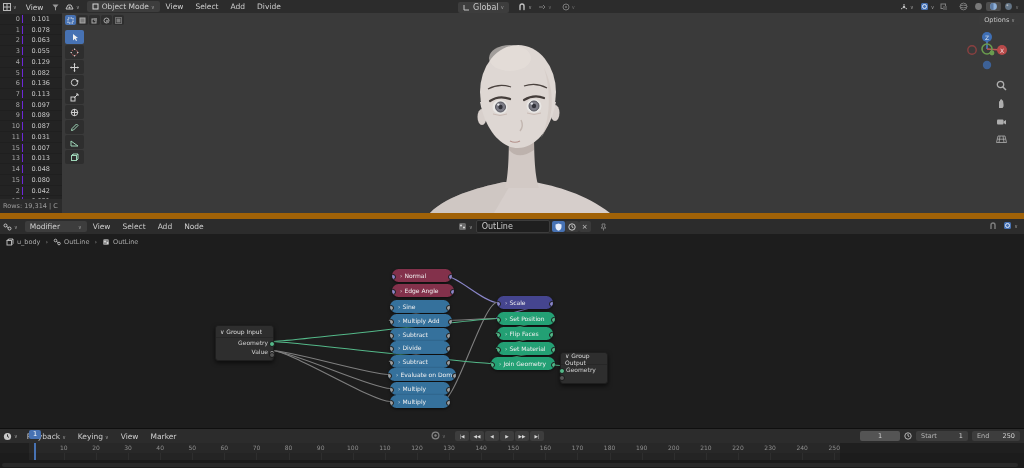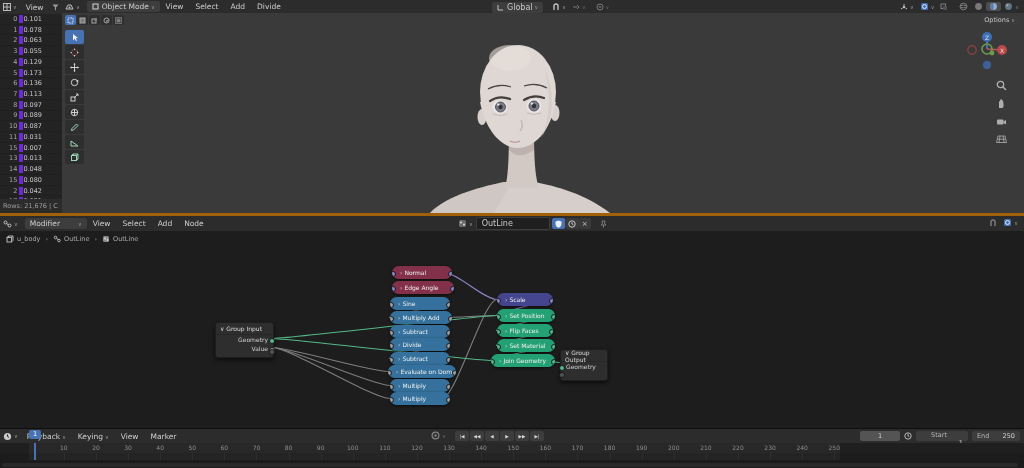--- a/index.html
+++ b/index.html
@@ -12,44 +12,44 @@
   .chev{font-size:5px;color:#9a9a9a;margin-left:2px;}
   .chip{background:#3d3d3d;border-radius:2px;padding:1px 5px;display:flex;align-items:center;}
   .icbtn{display:flex;align-items:center;padding:0 3px;}
   svg.ic{display:block;}
   
   #spreadsheet{left:0;top:0;width:62px;height:213px;background:#232323;border-right:1px solid #141414;}
   #spreadsheet .hdr{height:14px;}
   #sheet-rows{position:absolute;top:14px;left:0;right:0;bottom:14px;overflow:hidden;}
   .srow{display:flex;height:9.74px;align-items:center;font-size:6.5px;border-bottom:1px solid #1f1f1f;}
   .srow .ri{width:20px;text-align:right;color:#a8a8a8;padding-right:2px;}
-  .srow .rv{flex:1;text-align:right;color:#c6c6c6;padding-right:20px;border-left:4px solid #6d28d9;}
+  .srow .rv{flex:1;text-align:right;color:#c6c6c6;padding-right:12px;border-left:1px solid #6d28d9;}
   #sheet-footer{position:absolute;left:0;right:0;bottom:0;height:14px;background:#2b2b2b;
        font-size:6.5px;color:#9f9f9f;display:flex;align-items:center;padding-left:3px;
        white-space:nowrap;overflow:hidden;}
   
   #viewport{left:62px;top:0;width:962px;height:213px;background:#701a75;overflow:hidden;}
   #viewport .hdr{position:absolute;top:0;left:0;right:0;height:13px;}
-  #vp-center{position:absolute;left:430px;top:0;height:14px;display:flex;align-items:center;justify-content:center;}
+  #vp-center{position:absolute;left:396px;top:0;height:14px;display:flex;align-items:center;justify-content:center;}
   #vp-right{position:absolute;right:2px;top:0;height:13px;display:flex;align-items:center;}
   #options-chip{position:absolute;top:15px;right:4px;height:10px;background:rgba(60,60,60,.9);
        border-radius:2px;font-size:6.5px;color:#c6c6c6;display:flex;align-items:center;padding:0 5px;}
   #selmode{position:absolute;top:15px;left:3px;display:flex;gap:1px;}
   .selbtn{width:11px;height:10px;background:#2e2e2e;border-radius:2px;display:flex;
        align-items:center;justify-content:center;}
   .selbtn.active{background:#4772b3;}
   #toolbar{position:absolute;left:3px;top:30px;display:flex;flex-direction:column;gap:1px;}
   .tool{width:19px;height:14px;background:#2e2e2e;border-radius:2px;display:flex;
        align-items:center;justify-content:center;}
   .tool.active{background:#4772b3;}
   
   #gizmo{position:absolute;right:14px;top:26px;width:46px;height:46px;}
   .sideic{position:absolute;right:16px;width:14px;height:14px;display:flex;align-items:center;justify-content:center;opacity:.75;}
   
-  #node-editor{left:0;top:213px;width:1024px;height:215px;background:#1d1d1d;border-top:3px solid #a16207;}
+  #node-editor{left:0;top:213px;width:1024px;height:215px;background:#1d1d1d;border-top:6px solid #a16207;}
   #node-editor .hdr{position:absolute;top:0;left:0;right:0;height:15px;z-index:5;}
   #ne-center{position:absolute;left:455px;top:2px;height:11px;display:flex;align-items:center;z-index:6;}
   #ne-right{position:absolute;right:3px;top:2px;display:flex;align-items:center;z-index:6;}
   #breadcrumb{position:absolute;top:19px;left:6px;display:flex;align-items:center;
        font-size:6.5px;color:#ababab;z-index:4;}
   #breadcrumb .sep{margin:0 5px;color:#8a8a8a;}
   #node-graph{position:absolute;inset:0;z-index:1;}
   #wires{position:absolute;inset:0;}
   .pill{position:absolute;height:13px;border-radius:7px;display:flex;align-items:center;
        font-size:6px;color:#f0f0f0;padding-left:8px;box-shadow:0 1px 3px rgba(0,0,0,.6);
@@ -120,21 +120,21 @@
       <div class="srow">
         <span class="ri">3</span>
         <span class="rv">0.055</span>
       </div>
       <div class="srow">
         <span class="ri">4</span>
         <span class="rv">0.129</span>
       </div>
       <div class="srow">
         <span class="ri">5</span>
-        <span class="rv">0.173</span>
+        <span class="rv">0.082</span>
       </div>
       <div class="srow">
         <span class="ri">6</span>
         <span class="rv">0.136</span>
       </div>
       <div class="srow">
         <span class="ri">7</span>
         <span class="rv">0.113</span>
       </div>
       <div class="srow">
@@ -171,21 +171,21 @@
       </div>
       <div class="srow">
         <span class="ri">2</span>
         <span class="rv">0.042</span>
       </div>
       <div class="srow">
         <span class="ri">17</span>
         <span class="rv">0.051</span>
       </div>
     </div>
-  <div id="sheet-footer">Rows: 21,676   |   C</div>
+  <div id="sheet-footer">Rows: 19,314   |   C</div>
 </div>
 
 <div id="viewport" class="abs">
 
   <svg class="abs" width="962" height="213" viewBox="0 0 962 213" style="left:0;top:0;">
     <rect width="962" height="213" fill="#3a3a3a"></rect>
 
     <path d="M368,213 C386,194 424,186 442,182 L472,182 C494,186 524,194 548,213 Z" fill="#d6cecb"></path>
     <path d="M368,213 C386,194 424,186 442,182 L450,182 L432,213 Z" fill="#c8bfbb" opacity="0.45"></path>
 
@@ -691,21 +691,21 @@
     <span class="tbtn">▶▶</span>
     <span class="tbtn">▶|</span>
   </div>
 
   <div id="tl-fields">
     <span class="field" style="width:30px;justify-content:center;background:#545454;">1</span>
     <svg class="ic" width="8" height="8">
         <circle cx="4" cy="4" r="3.2" fill="none" stroke="#b5b5b5"></circle>
         <path d="M4,2 L4,4 L5.4,4.8" stroke="#b5b5b5" fill="none"></path>
       </svg>
-    <span class="field" style="width:42px;flex-direction:column;">
+    <span class="field" style="width:42px;">
       <span class="fl">Start</span>
       <span style="margin-left:auto;">1</span>
     </span>
     <span class="field" style="width:38px;">
       <span class="fl">End</span>
       <span style="margin-left:auto;">250</span>
     </span>
   </div>
 
   <div id="ruler">

